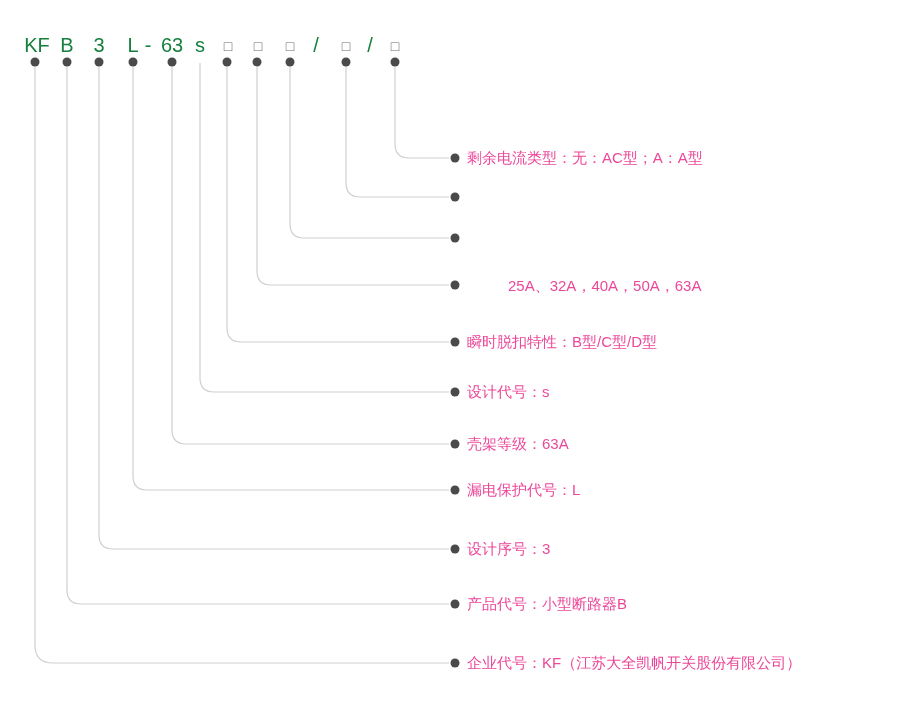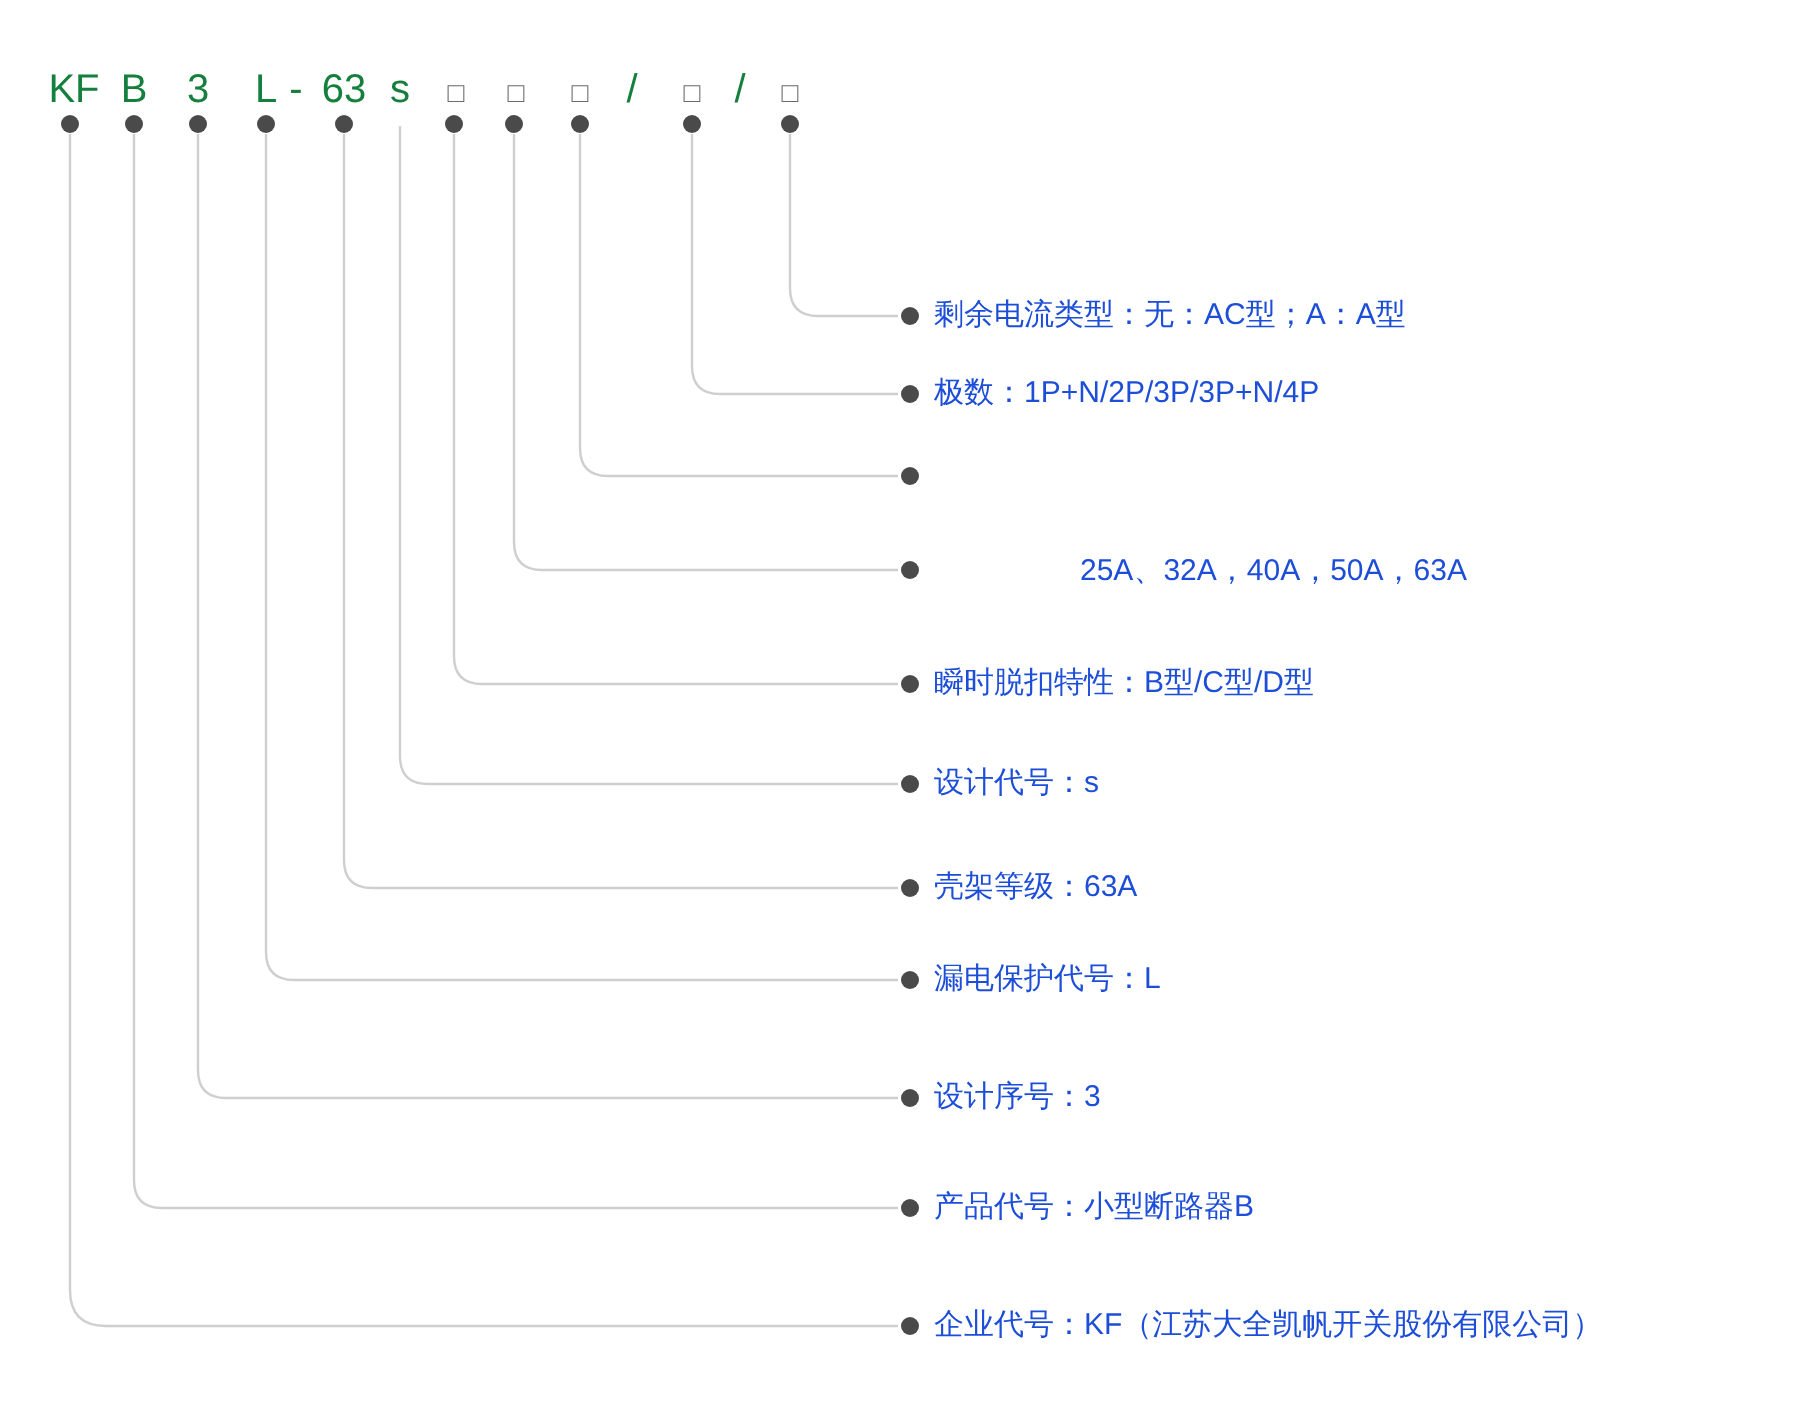--- a/index.html
+++ b/index.html
@@ -42,26 +42,26 @@
     top: 39px;
     font-size: 14px;
     line-height: 14px;
     color: #6b6b6b;
   }
   .label-text {
     position: absolute;
     left: 467px;
     font-size: 15px;
     line-height: 22px;
-    color: #1d4ed8;
+    color: #ec4899;
     white-space: nowrap;
   }
   .label-line2 {
     display: block;
-    margin-left: 73px;
+    margin-left: 41px;
     line-height: 23px;
   }
   .label-line1 {
     display: block;
     line-height: 23px;
   }
 </style>
 </head>
 <body>
 
@@ -114,21 +114,20 @@
   <span class="code-char" style="left:200px">s</span>
   <span class="code-char square" style="left:228px">□</span>
   <span class="code-char square" style="left:258px">□</span>
   <span class="code-char square" style="left:290px">□</span>
   <span class="code-char" style="left:316px">/</span>
   <span class="code-char square" style="left:346px">□</span>
   <span class="code-char" style="left:370px">/</span>
   <span class="code-char square" style="left:395px">□</span>
 
   <span class="label-text" style="top:147px">剩余电流类型：无：AC型；A：A型</span>
-  <span class="label-text" style="top:186px">极数：1P+N/2P/3P/3P+N/4P</span>
 
   <span class="label-text" style="top:274px">
       <span class="label-line2">25A、32A，40A，50A，63A</span>
     </span>
 
   <span class="label-text" style="top:331px">瞬时脱扣特性：B型/C型/D型</span>
   <span class="label-text" style="top:381px">设计代号：s</span>
   <span class="label-text" style="top:433px">壳架等级：63A</span>
   <span class="label-text" style="top:479px">漏电保护代号：L</span>
   <span class="label-text" style="top:538px">设计序号：3</span>

